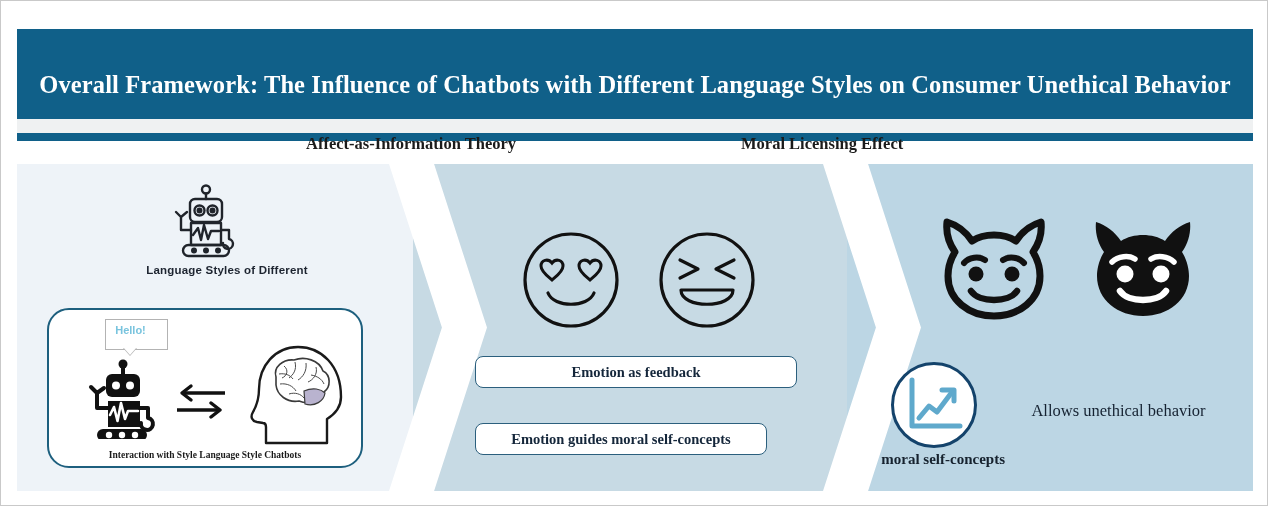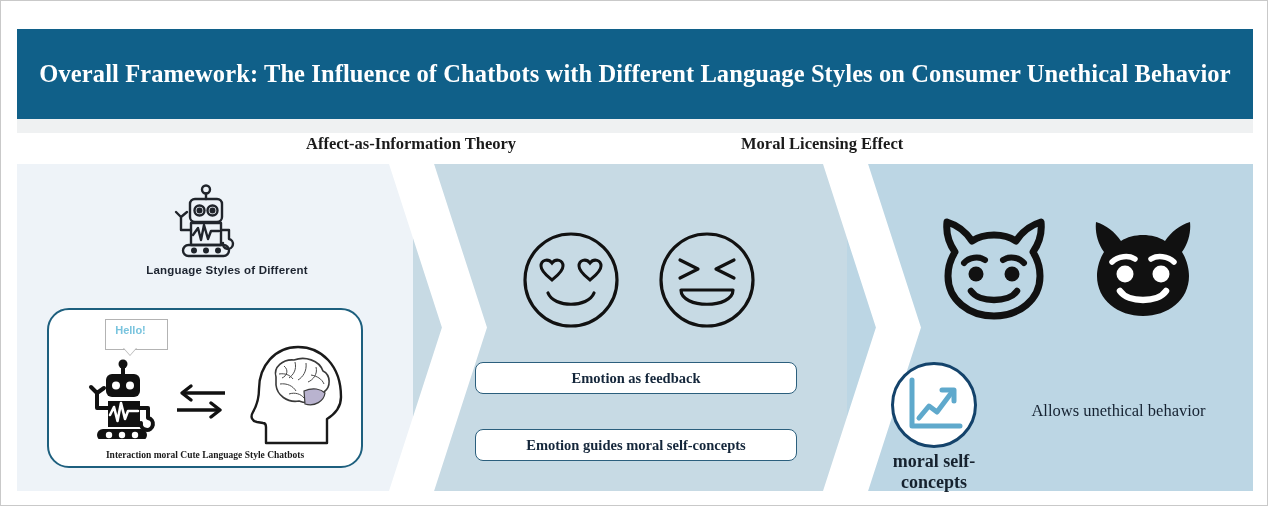--- a/index.html
+++ b/index.html
@@ -21,21 +21,21 @@
     box-sizing: border-box;
     border: 1px solid #c9c9c9;
   }
 
   
   #header-bar {
     position: absolute;
     left: 16px;
     top: 28px;
     width: 1236px;
-    height: 90px;
+    height: 112px;
     background: #106089;
     display: flex;
     align-items: center;
     justify-content: center;
   }
   #header-title {
     color: #ffffff;
     font-family: "Liberation Serif", serif;
     font-weight: bold;
     font-size: 24.5px;
@@ -203,24 +203,23 @@
     border: 1px solid #2b5f7d;
     border-radius: 8px;
     box-sizing: border-box;
     display: flex;
     align-items: center;
     justify-content: center;
     font-family: "Liberation Serif", serif;
     font-weight: bold;
     font-size: 14.5px;
     color: #14263a;
-    margin-top: 6px;
   }
   #pill-1 { left: 474px; top: 355px; width: 322px; height: 32px; }
-  #pill-2 { left: 474px; top: 422px; width: 322px; height: 32px; }
+  #pill-2 { left: 474px; top: 422px; width: 292px; height: 32px; }
 
   
   #devil-outline { position: absolute; left: 934px; top: 211px; width: 118px; height: 110px; }
   #devil-filled  { position: absolute; left: 1083px; top: 211px; width: 118px; height: 110px; }
 
   #moral-icon-circle {
     position: absolute;
     left: 890px;
     top: 361px;
     width: 86px;
@@ -235,24 +234,24 @@
     left: 903px;
     top: 375px;
     width: 60px;
     height: 58px;
   }
   #moral-label {
     position: absolute;
     left: 862px;
     top: 450px;
     width: 142px;
-    text-align: center;
-    font-family: "Liberation Serif", serif;
-    font-weight: bold;
-    font-size: 18px;
+    text-align: right;
+    font-family: "Liberation Serif", serif;
+    font-weight: bold;
+    font-size: 15px;
     color: #16222e;
   }
   #unethical-label {
     position: absolute;
     left: 1005px;
     top: 400px;
     width: 225px;
     text-align: center;
     font-family: "Liberation Serif", serif;
     font-weight: normal;
@@ -346,21 +345,21 @@
       <path d="M35 27 C40 31 38 37 33 39"></path>
       <path d="M46 23 C48 31 44 36 40 39"></path>
       <path d="M57 24 C58 32 54 38 49 41"></path>
       <path d="M67 28 C69 35 64 41 59 43"></path>
       <path d="M31 45 C38 44 44 47 47 52"></path>
       <path d="M40 55 C46 53 52 55 55 59"></path>
       <path d="M30 35 C36 34 41 36 44 40"></path>
       <path d="M62 36 C68 37 73 40 75 45"></path>
     </g>
   </svg>
-  <div id="interaction-caption">Interaction moral Cute Language Style Chatbots</div>
+  <div id="interaction-caption">Interaction with Style Language Style Chatbots</div>
 
   <svg id="face-love" viewBox="0 0 102 102">
     <circle cx="51" cy="51" r="46" fill="none" stroke="#111111" stroke-width="3.2"></circle>
     <path d="M32 34 C28 29 21 31 21 37 C21 43 30 49 32 51 C34 49 43 43 43 37 C43 31 36 29 32 34 Z" fill="none" stroke="#111111" stroke-width="3"></path>
     <path d="M70 34 C66 29 59 31 59 37 C59 43 68 49 70 51 C72 49 81 43 81 37 C81 31 74 29 70 34 Z" fill="none" stroke="#111111" stroke-width="3"></path>
     <path d="M28 64 C34 79 68 79 74 64" fill="none" stroke="#111111" stroke-width="3.2" stroke-linecap="round"></path>
   </svg>
 
   <svg id="face-laugh" viewBox="0 0 102 102">
     <circle cx="51" cy="51" r="46" fill="none" stroke="#111111" stroke-width="3.2"></circle>

